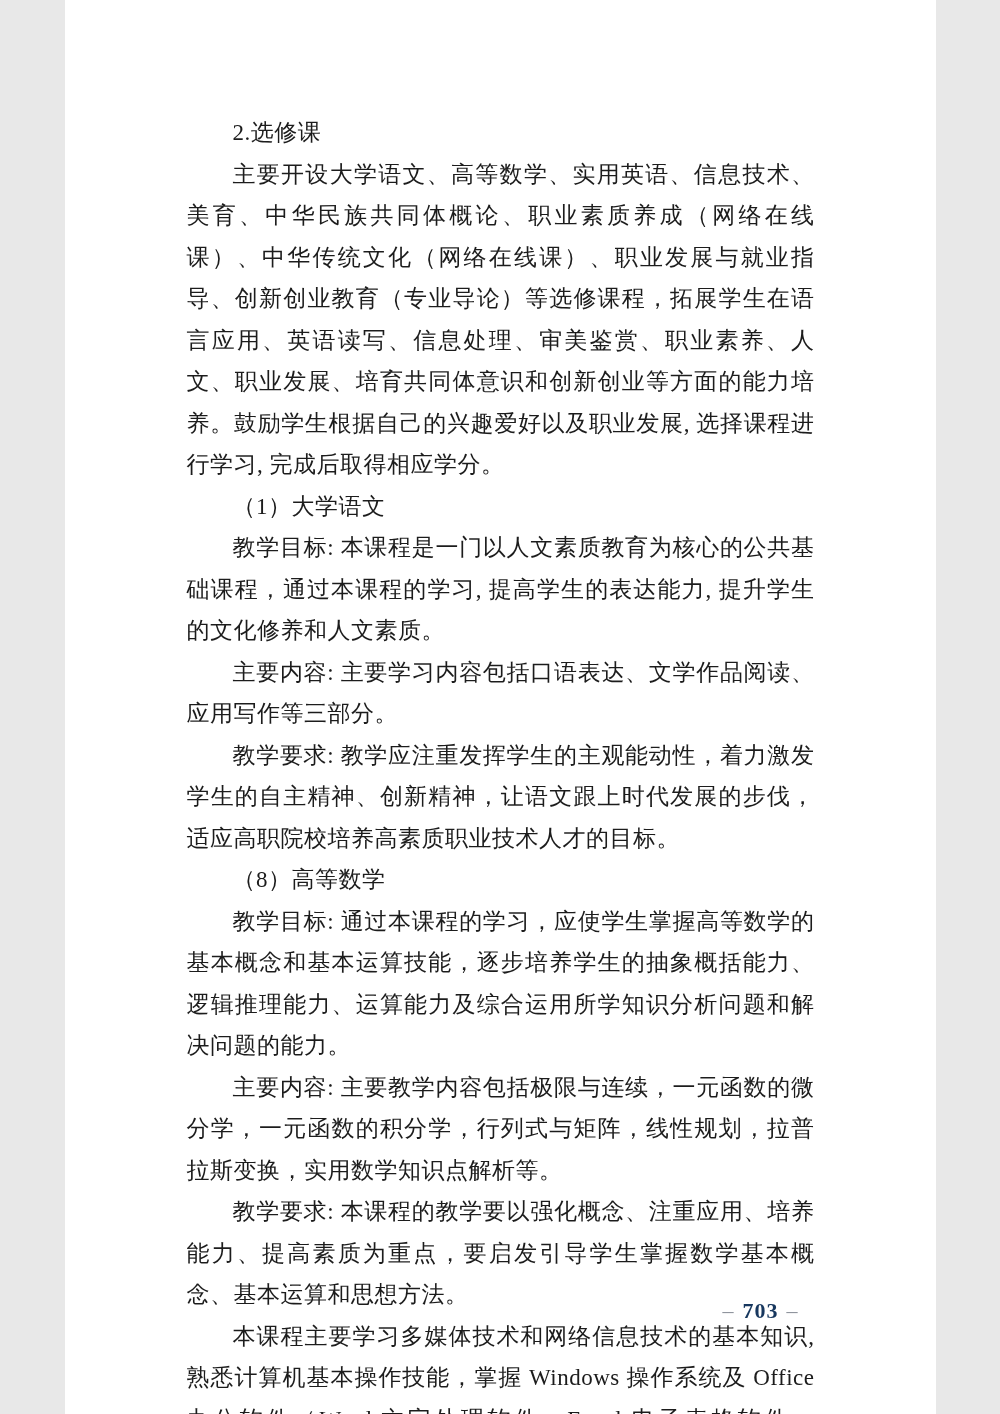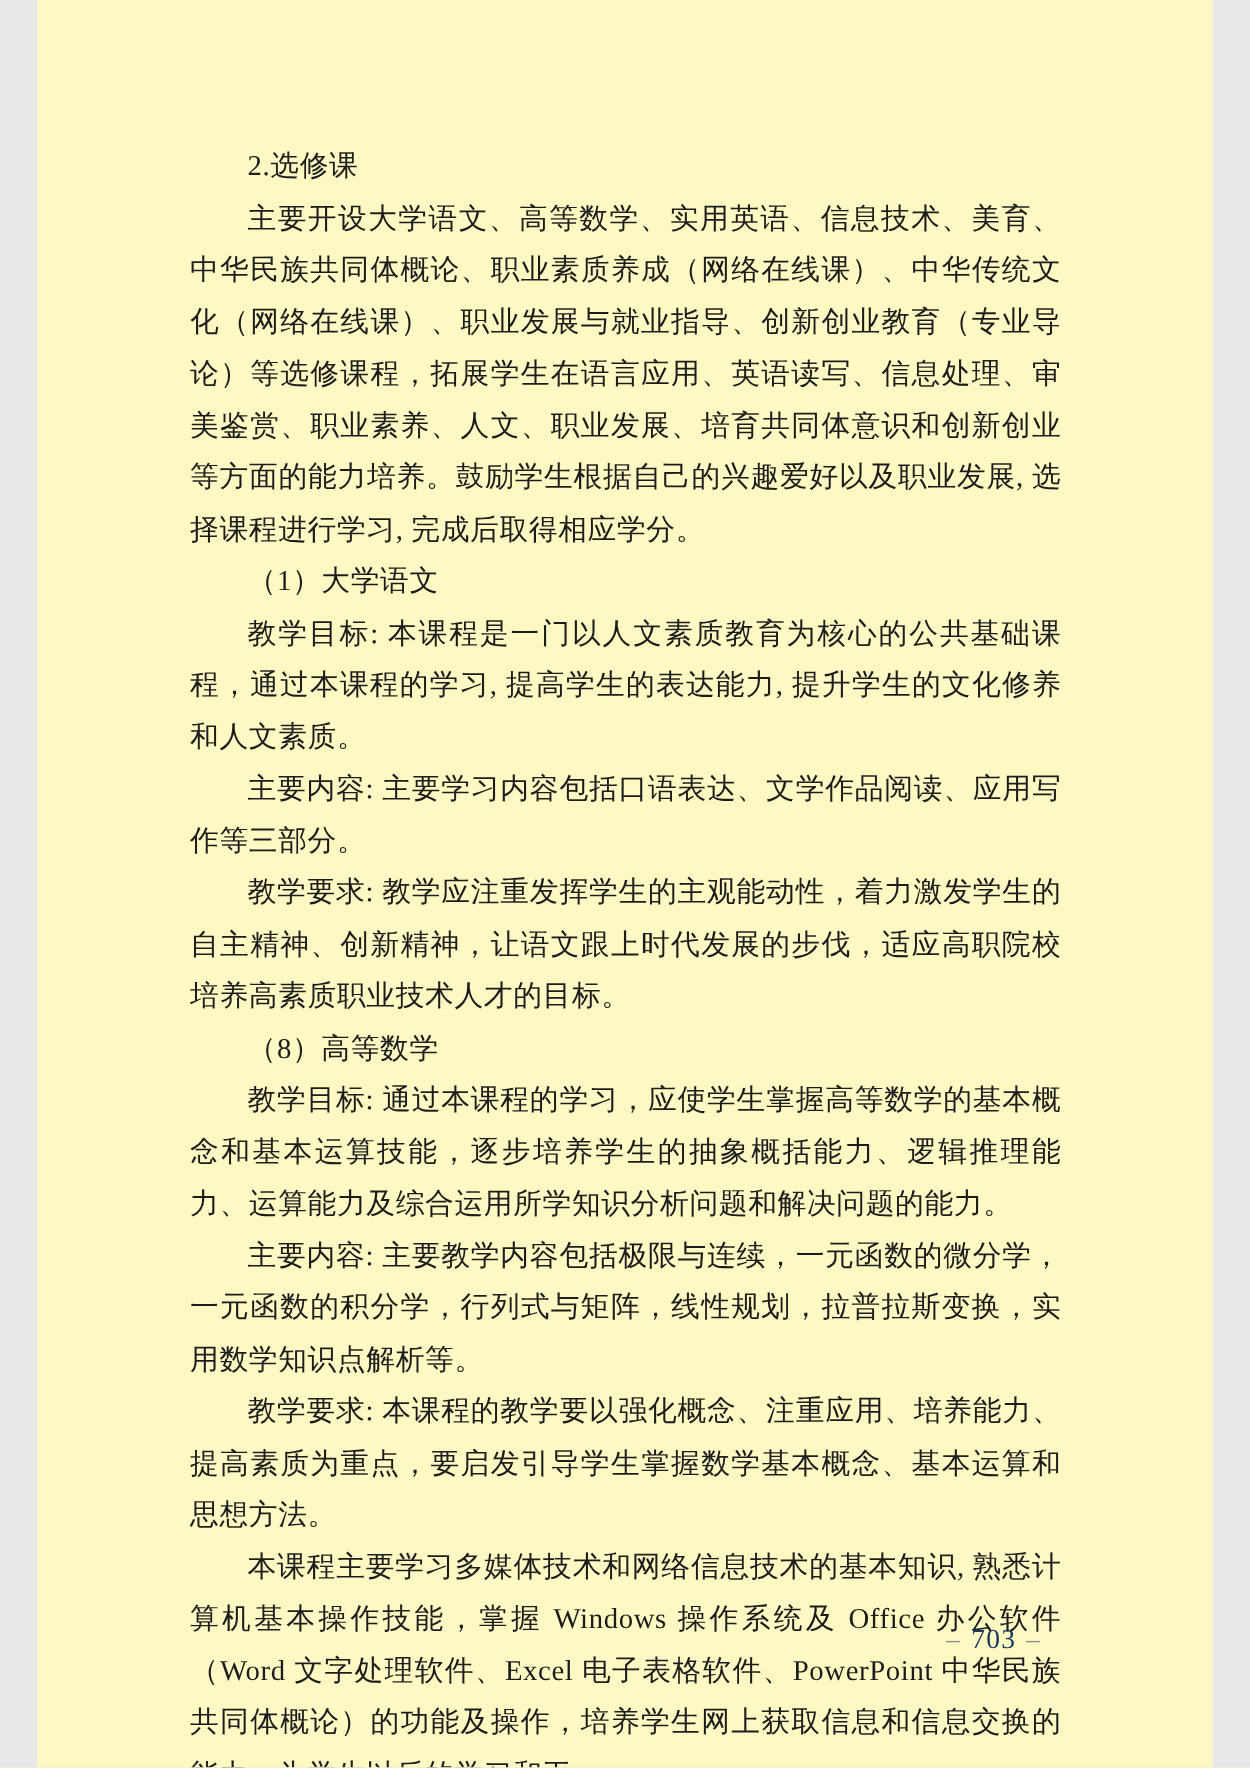--- a/index.html
+++ b/index.html
@@ -2,24 +2,24 @@
 <html><head>
 <meta charset="utf-8">
 <style>
   html, body {
     margin: 0;
     padding: 0;
     background: #e8e8e8;
   }
   .page {
     position: relative;
-    width: 940px;
+    width: 871px;
     height: 1414px;
     margin: 0 auto;
-    background: #fef9c3;
+    background: #ffffff;
     font-family: "Liberation Serif", "DejaVu Serif", serif;
     color: #1c1c1c;
     overflow: hidden;
   }
   .page-body {
     position: absolute;
     left: 122px;
     right: 121px;
     top: 112px;
     font-size: 23px;
@@ -42,20 +42,21 @@
     line-height: 30px;
     letter-spacing: 1px;
     white-space: nowrap;
   }
   .footer-dash {
     color: #8a8f98;
   }
   .footer-num {
     color: #17375e;
     padding: 0 8px;
+    font-weight: bold;
   }
 </style>
 </head>
 <body>
 
 <div class="page">
 
   <main class="page-body">
       <p class="para">2.选修课</p>
       <p class="para">主要开设大学语文、高等数学、实用英语、信息技术、美育、中华民族共同体概论、职业素质养成（网络在线课）、中华传统文化（网络在线课）、职业发展与就业指导、创新创业教育（专业导论）等选修课程，拓展学生在语言应用、英语读写、信息处理、审美鉴赏、职业素养、人文、职业发展、培育共同体意识和创新创业等方面的能力培养。鼓励学生根据自己的兴趣爱好以及职业发展, 选择课程进行学习, 完成后取得相应学分。</p>

